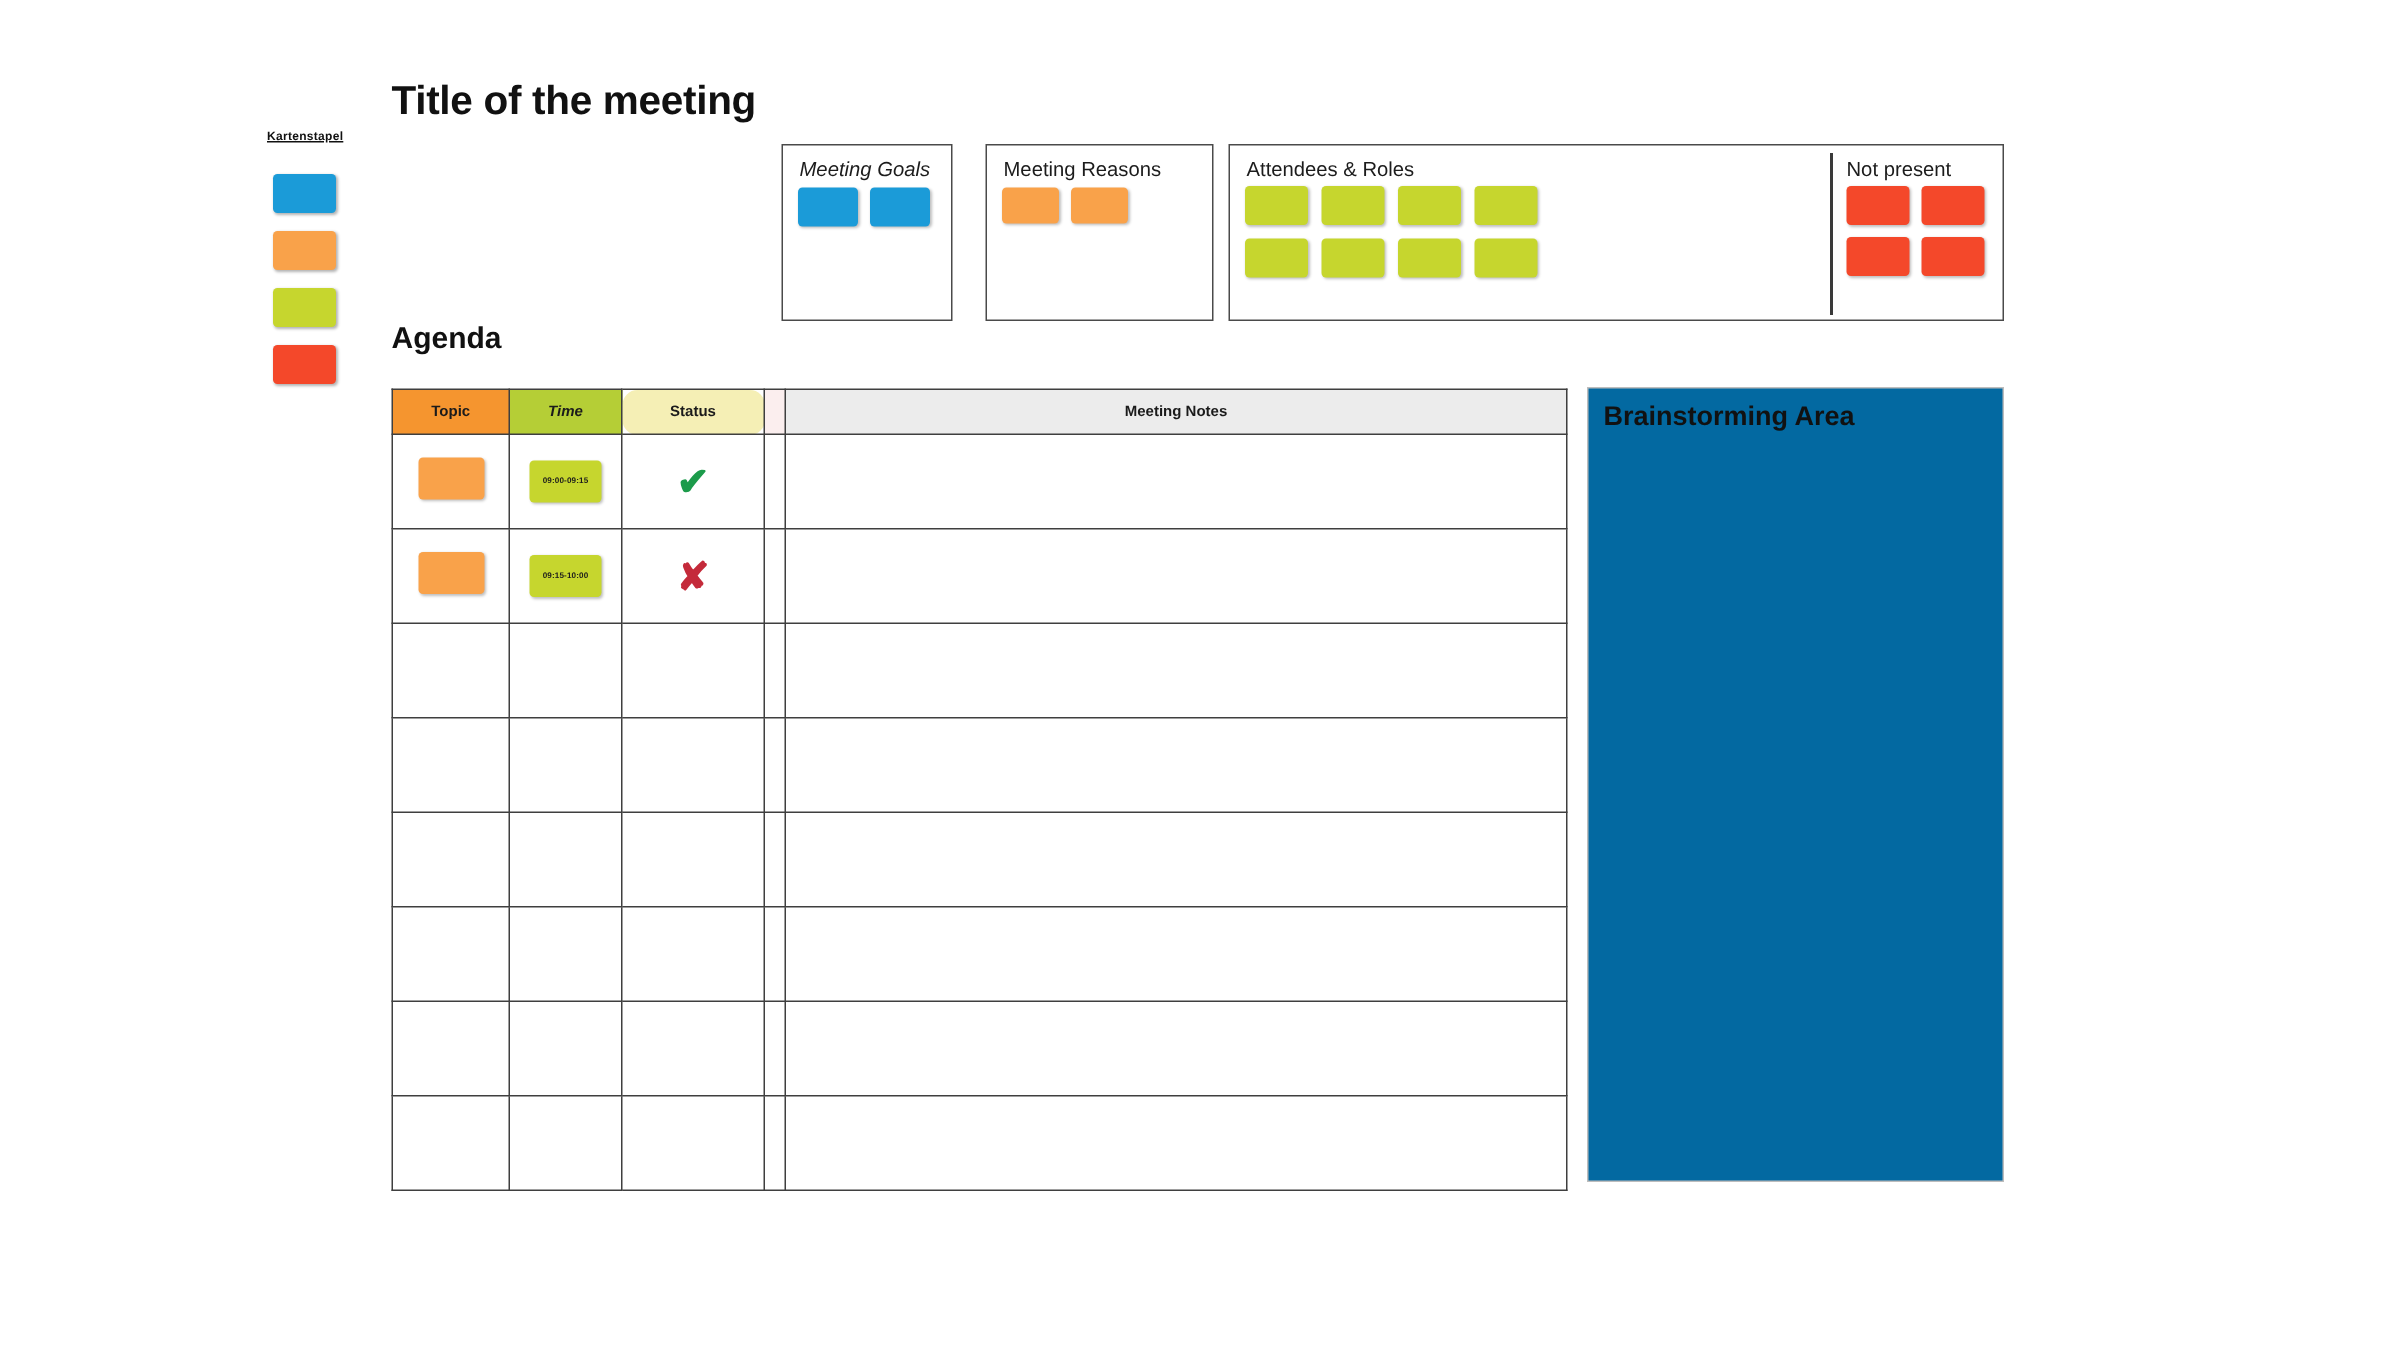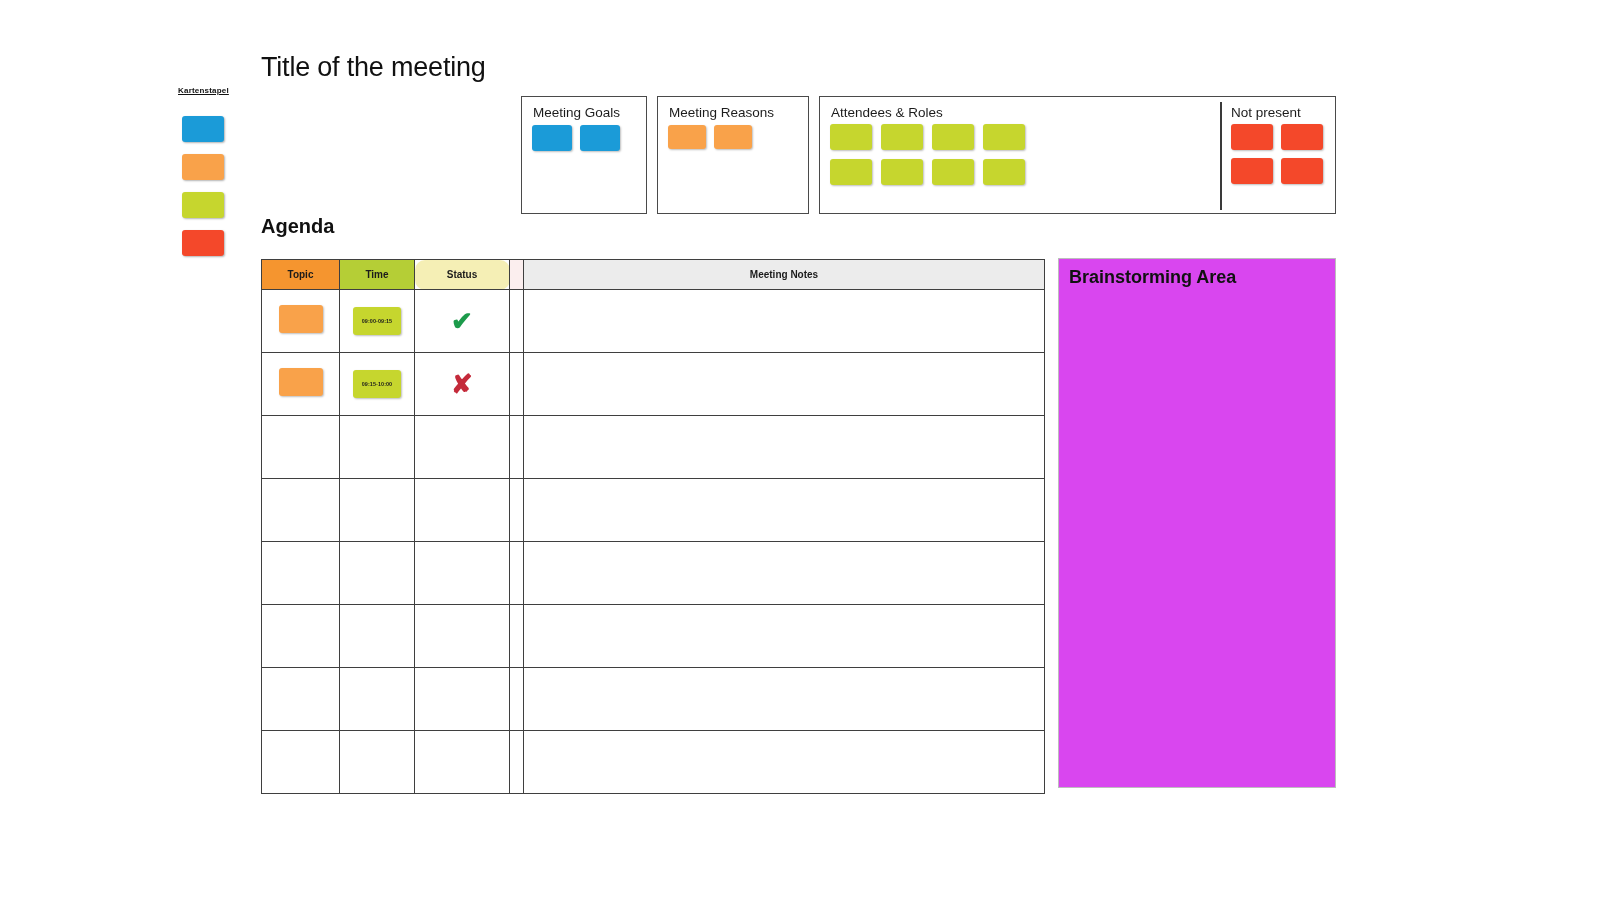--- a/index.html
+++ b/index.html
@@ -22,42 +22,42 @@
     white-space: nowrap; margin-left: -4px;
   }
   .stack-card {
     width: 42px; height: 26px; border-radius: 3px; margin-bottom: 12px;
     box-shadow: 1px 1px 2px rgba(0,0,0,.30);
   }
 
   
   #page-title {
     position: absolute; left: 261px; top: 52px;
-    font-size: 27px; font-weight: 400; letter-spacing: -.2px; color: #111;
+    font-size: 27px; font-weight: 700; letter-spacing: -.2px; color: #111;
   }
 
   
   .panel {
     position: absolute; background: #fff;
     border: 1.5px solid #4a4a4a;
   }
   .panel-label {
     position: absolute; left: 11px; top: 8px;
     font-size: 13.5px; color: #1c1c1c; white-space: nowrap;
   }
 
   #meeting-info { left: 261px; top: 96px; width: 245px; height: 118px; }
   #meeting-info .info-lines {
     position: absolute; left: 11px; top: 9px;
     font-size: 13px; line-height: 1.22; color: #1c1c1c; white-space: pre;
   }
   .info-row { display: block; }
   .info-key { display: inline-block; min-width: 44px; }
 
-  #meeting-goals   { left: 521px; top: 96px; width: 126px; height: 118px; }
+  #meeting-goals   { left: 521px; top: 96px; width: 114px; height: 118px; font-style: italic; }
   #meeting-reasons { left: 657px; top: 96px; width: 152px; height: 118px; }
   #attendees-panel { left: 819px; top: 96px; width: 517px; height: 118px; }
 
   .chip-row { position: absolute; left: 10px; top: 28px; display: flex; gap: 8px; }
   .chip {
     width: 40px; height: 26px; border-radius: 3px;
     box-shadow: 1px 1px 2px rgba(0,0,0,.26);
   }
   .chip.sm { width: 38px; height: 24px; }
 
@@ -102,21 +102,21 @@
     height: 30px; font-size: 10px; font-weight: 700;
     color: #1b1b1b; text-align: center;
   }
   .col-topic  { width: 78px; }
   .col-time   { width: 75px; }
   .col-status { width: 95px; }
   .col-gap    { width: 14px; }
   .col-notes  { width: 521px; }
 
   th.h-topic  { background: #F5952F; }
-  th.h-time   { background: #B5CE36; }
+  th.h-time   { background: #B5CE36; font-style: italic; }
   th.h-status { background: #F5EFB5; border-radius: 10px; }
   th.h-gap, td.c-gap { background: #FBEEEE; border-left: 1.5px solid #3f3f3f;
                        border-right: 1.5px solid #3f3f3f; }
   th.h-gap { border-top: 1.5px solid #d8d0d0; border-bottom: 1.5px solid #d8d0d0; }
   th.h-notes  { background: #ECECEC; }
 
   #agenda-table td { height: 63px; background: #fff; vertical-align: middle; }
   td.c-topic, td.c-time, td.c-status { text-align: center; }
 
   .topic-chip {
@@ -130,21 +130,21 @@
     box-shadow: 1px 1px 2px rgba(0,0,0,.26); letter-spacing: .1px;
   }
   .status-mark { font-size: 26px; line-height: 1; font-weight: 700; }
   .status-check { color: #1C9B4B; }
   .status-cross { color: #C42A3A; }
 
   
   #brainstorming {
     position: absolute; left: 1058px; top: 258px;
     width: 278px; height: 530px;
-    background: #d946ef; border: 1px solid #BDBDBD;
+    background: #0369a1; border: 1px solid #BDBDBD;
   }
   #brainstorming-title {
     position: absolute; left: 10px; top: 8px;
     font-size: 18px; font-weight: 600; color: #111;
   }
 </style>
 </head>
 <body>
 
 <div id="canvas">

